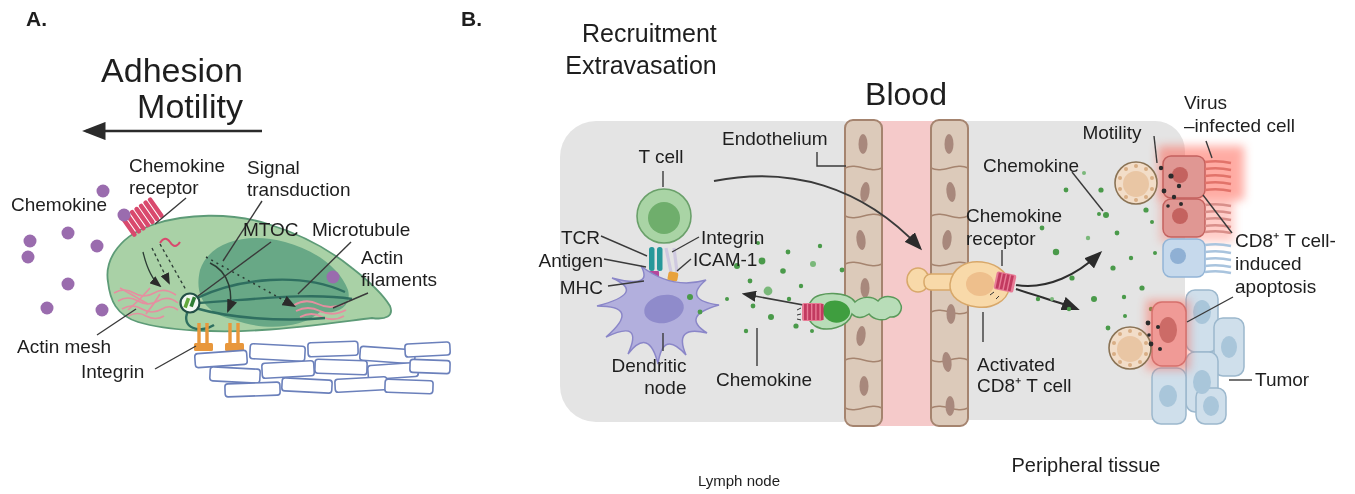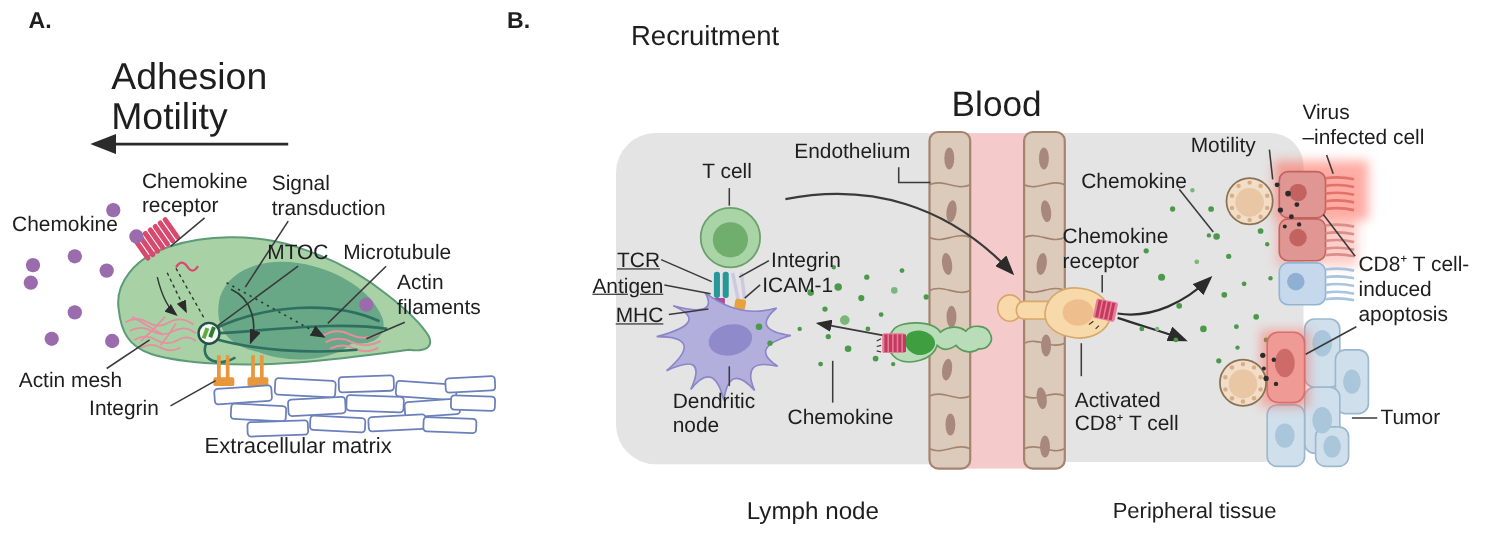--- a/index.html
+++ b/index.html
@@ -1,21 +1,21 @@
 <!DOCTYPE html>
 <html><head>
 <meta charset="utf-8">
 <style>
   html,body{margin:0;padding:0;background:#fff;}
   #stage{position:relative;width:1355px;height:494px;background:#ffffff;overflow:hidden;
          font-family:"Liberation Sans",sans-serif;}
   #art{position:absolute;left:0;top:0;}
   .lbl{position:absolute;font:19px/22px "Liberation Sans",sans-serif;color:#1e1e1e;white-space:nowrap;}
-  .c{transform:translateX(-50%);text-align:left;}
-  .r{text-align:right;text-decoration:underline;}
+  .c{transform:translateX(-50%);text-align:right;}
+  .r{text-align:right;}
   .tag{font-weight:bold;font-size:21px;}
 </style>
 </head>
 <body>
 
 <div id="stage">
 
 <svg id="art" width="1355" height="494" viewBox="0 0 1355 494">
   <defs>
     <marker id="ah" markerWidth="9" markerHeight="7" refX="7.5" refY="3.5" orient="auto">
@@ -400,40 +400,40 @@
 </div>
 <div class="lbl" style="left:11px;top:194px">Chemokine</div>
 <div class="lbl" style="left:243px;top:219px">MTOC</div>
 <div class="lbl" style="left:312px;top:219px">Microtubule</div>
 <div class="lbl" style="left:361px;top:247px">
   <div>Actin</div>
   <div>filaments</div>
 </div>
 <div class="lbl" style="left:17px;top:336px">Actin mesh</div>
 <div class="lbl" style="left:81px;top:361px">Integrin</div>
-<div class="lbl" style="left:186px;top:395px;font-size:20px">Extracellular matrix</div>
 
 <div class="lbl tag" style="left:461px;top:8px">B.</div>
 <div class="lbl c" style="left:641px;top:17px;font-size:25px;line-height:32px">
   <div>Recruitment</div>
+  <div>Extravasation</div>
 </div>
 <div class="lbl c" style="left:906px;top:83px;font-size:32px">Blood</div>
 <div class="lbl" style="left:722px;top:128px">Endothelium</div>
 <div class="lbl c" style="left:661px;top:146px">T cell</div>
 <div class="lbl r" style="left:540px;top:227px;width:60px">TCR</div>
 <div class="lbl r" style="left:531px;top:250px;width:72px">Antigen</div>
 <div class="lbl r" style="left:541px;top:277px;width:62px">MHC</div>
 <div class="lbl" style="left:701px;top:227px">Integrin</div>
 <div class="lbl" style="left:693px;top:249px">ICAM-1</div>
 <div class="lbl c" style="left:649px;top:355px">
   <div>Dendritic</div>
   <div>node</div>
 </div>
 <div class="lbl c" style="left:764px;top:369px">Chemokine</div>
-<div class="lbl c" style="left:739px;top:454px;font-size:22px">Lymph node</div>
+<div class="lbl c" style="left:739px;top:470px;font-size:15px">Lymph node</div>
 <div class="lbl c" style="left:1112px;top:122px">Motility</div>
 <div class="lbl c" style="left:1031px;top:155px">Chemokine</div>
 <div class="lbl" style="left:966px;top:204px;line-height:23px">
   <div>Chemokine</div>
   <div>receptor</div>
 </div>
 <div class="lbl" style="left:977px;top:354px;line-height:21px">
   <div>Activated</div>
   <div>CD8⁺ T cell</div>
 </div>

